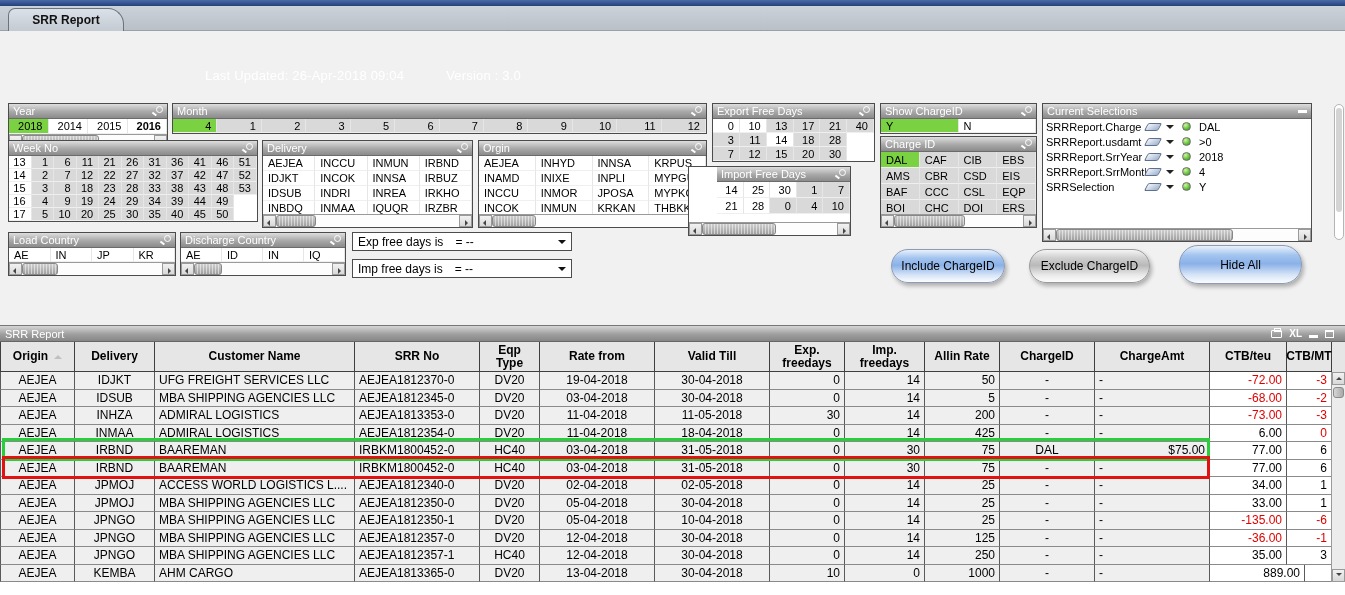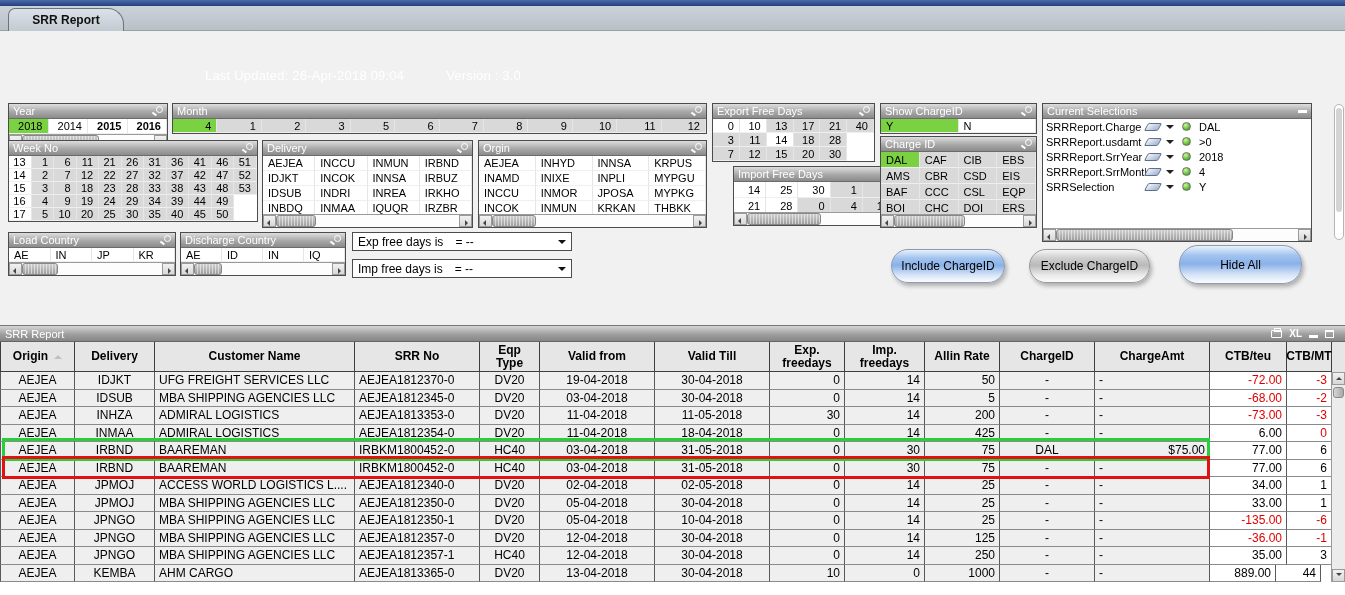--- a/index.html
+++ b/index.html
@@ -123,21 +123,21 @@
   </div>
 
   <div class="lb" id="lb-year" style="left:8px;top:103px;width:160px;height:45px;">
     <div class="lb-cap">
       <span class="lb-title">Year</span>
       <span class="mag"></span>
     </div>
     <div class="lb-grid" style="grid-auto-rows: 15px; grid-template-columns: repeat(4, 1fr);">
         <div class="lb-cell sel" style="justify-content: flex-end;">2018</div>
         <div class="lb-cell pos" style="justify-content: flex-end;">2014</div>
-        <div class="lb-cell pos" style="justify-content: flex-end; font-weight: bold;">2015</div>
+        <div class="lb-cell pos" style="justify-content: flex-end;">2015</div>
         <div class="lb-cell pos" style="justify-content: flex-end; font-weight: bold;">2016</div>
       </div>
     <div class="hscroll">
       <span class="sbtn left"></span>
       <span class="strack">
           <span class="sthumb" style="left:0;width:58%;"></span>
         </span>
       <span class="sbtn right"></span>
     </div>
   </div>
@@ -311,21 +311,21 @@
         <div class="lb-cell none" style="justify-content: flex-end;"></div>
         <div class="lb-cell exc" style="justify-content: flex-end;">7</div>
         <div class="lb-cell exc" style="justify-content: flex-end;">12</div>
         <div class="lb-cell exc" style="justify-content: flex-end;">15</div>
         <div class="lb-cell exc" style="justify-content: flex-end;">20</div>
         <div class="lb-cell exc" style="justify-content: flex-end;">30</div>
         <div class="lb-cell none" style="justify-content: flex-end;"></div>
       </div>
   </div>
 
-  <div class="lb" id="lb-import" style="left:733px;top:166px;width:163px;height:60px;">
+  <div class="lb" id="lb-import" style="left:688px;top:166px;width:163px;height:70px;padding-left:28px;">
     <div class="lb-cap">
       <span class="lb-title">Import Free Days</span>
       <span class="mag"></span>
     </div>
     <div class="lb-grid" style="grid-auto-rows: 16px; grid-template-columns: repeat(5, 1fr);">
         <div class="lb-cell pos" style="justify-content: flex-end;">14</div>
         <div class="lb-cell pos" style="justify-content: flex-end;">25</div>
         <div class="lb-cell pos" style="justify-content: flex-end;">30</div>
         <div class="lb-cell exc" style="justify-content: flex-end;">1</div>
         <div class="lb-cell exc" style="justify-content: flex-end;">7</div>
@@ -507,21 +507,21 @@
         <span class="ic-max"></span>
       </span>
     </div>
     <div id="t-head">
         <div class="th" style="width: 75px;"><span>Origin</span><span class="sort-tri"></span></div>
         <div class="th" style="width: 80px;"><span>Delivery</span></div>
         <div class="th" style="width: 200px;"><span>Customer Name</span></div>
         <div class="th" style="width: 125px;"><span>SRR No</span></div>
         <div class="th" style="width: 60px;"><span>Eqp
 Type</span></div>
-        <div class="th" style="width: 115px;"><span>Valid from</span></div>
+        <div class="th" style="width: 115px;"><span>Rate from</span></div>
         <div class="th" style="width: 115px;"><span>Valid Till</span></div>
         <div class="th" style="width: 75px;"><span>Exp.
 freedays</span></div>
         <div class="th" style="width: 80px;"><span>Imp.
 freedays</span></div>
         <div class="th" style="width: 75px;"><span>Allin Rate</span></div>
         <div class="th" style="width: 95px;"><span>ChargeID</span></div>
         <div class="th" style="width: 115px;"><span>ChargeAmt</span></div>
         <div class="th" style="width: 77px;"><span>CTB/teu</span></div>
         <div class="th" style="width: 45px;"><span>CTB/MT</span></div>
@@ -709,21 +709,21 @@
           <div class="td" style="width: 200px; justify-content: flex-start;">AHM CARGO</div>
           <div class="td" style="width: 125px; justify-content: flex-start;">AEJEA1813365-0</div>
           <div class="td" style="width: 60px; justify-content: center;">DV20</div>
           <div class="td" style="width: 115px; justify-content: center;">13-04-2018</div>
           <div class="td" style="width: 115px; justify-content: center;">30-04-2018</div>
           <div class="td" style="width: 75px; justify-content: flex-end;">10</div>
           <div class="td" style="width: 80px; justify-content: flex-end;">0</div>
           <div class="td" style="width: 75px; justify-content: flex-end;">1000</div>
           <div class="td" style="width: 95px; justify-content: center;">-</div>
           <div class="td" style="width: 115px; justify-content: flex-start;">-</div>
-          <div class="td white" style="width: 66px; justify-content: flex-end;">889.00</div>
+          <div class="td white" style="width: 95px; justify-content: flex-end;">889.00</div>
           <div class="td white" style="width: 45px; justify-content: flex-end;">44</div>
         </div>
       </div>
     <div class="hl" id="hl-green"></div>
     <div class="hl" id="hl-red"></div>
     <div id="t-vscroll">
       <span class="vbtn up"></span>
       <span class="vthumb2"></span>
       <span class="vbtn down"></span>
     </div>

